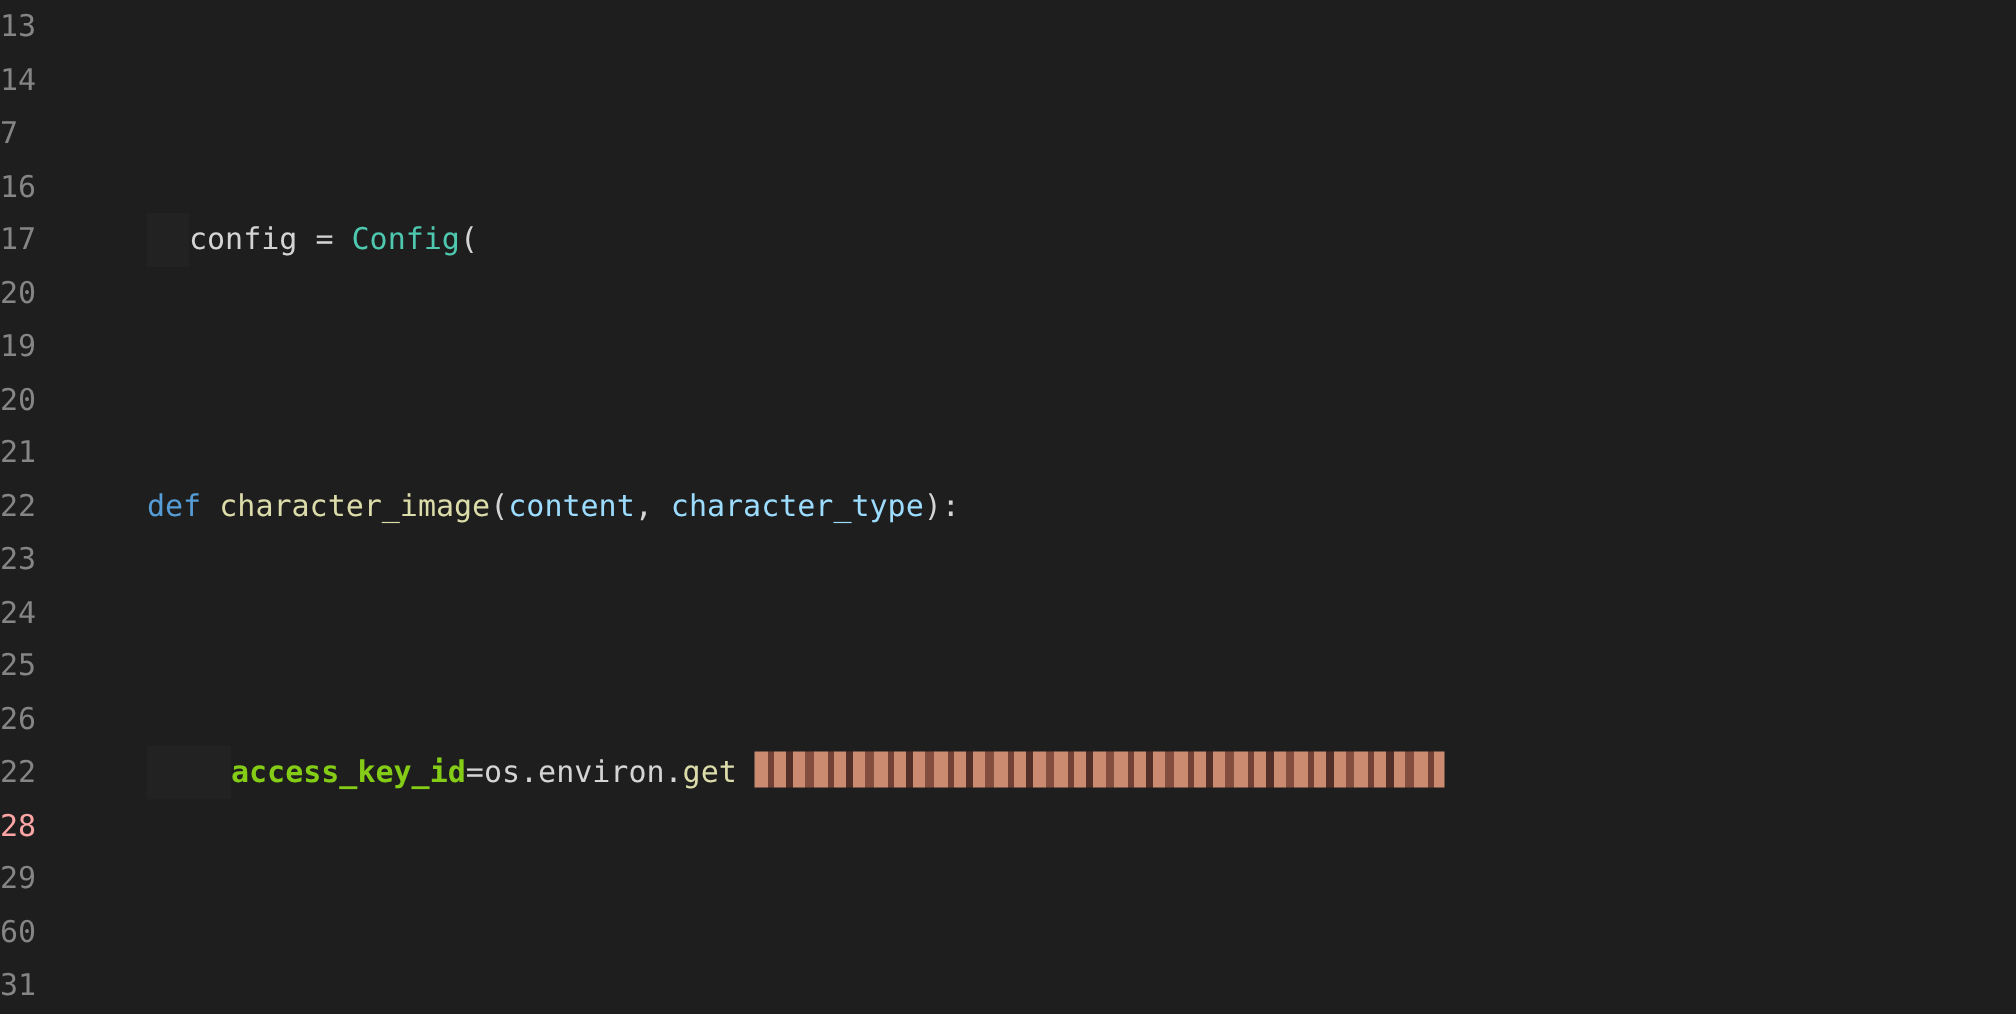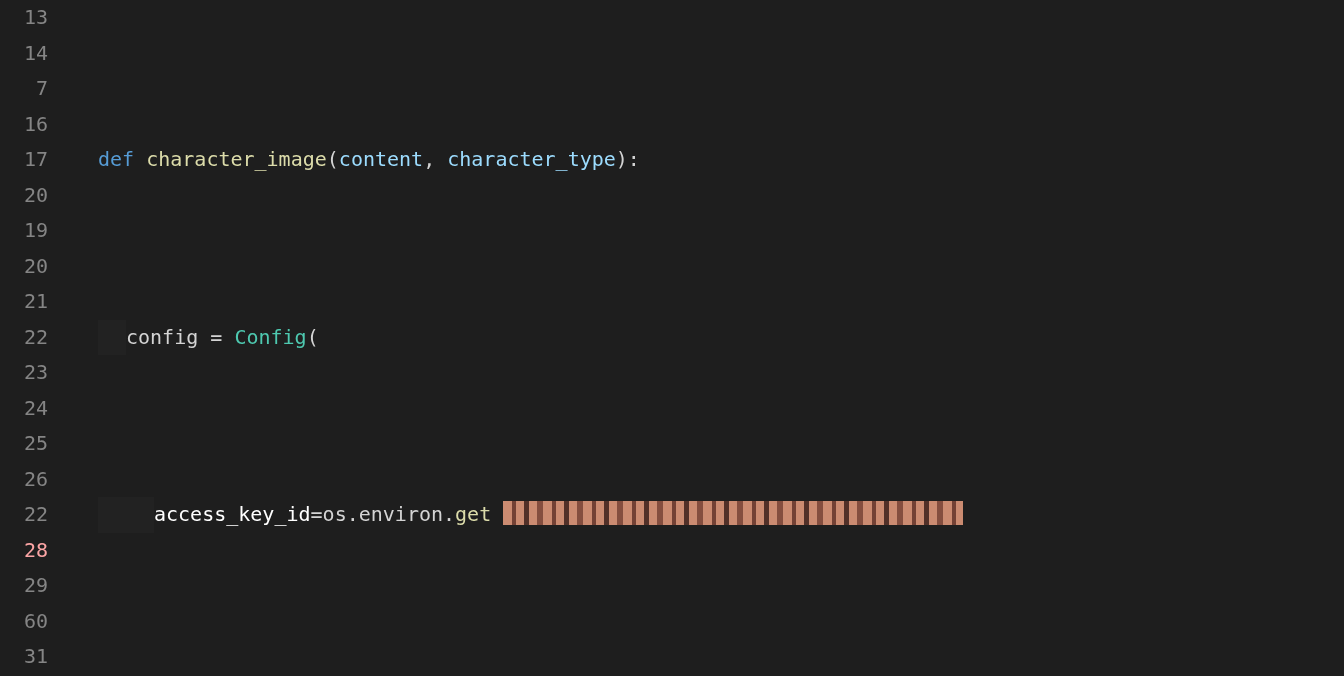--- a/index.html
+++ b/index.html
@@ -13,21 +13,20 @@
     height: 676px;
   }
   .editor {
     display: flex;
     width: 100%;
     height: 100%;
   }
   .gutter {
     width: 70px;
     flex-shrink: 0;
-    text-align: right;
     padding-right: 22px;
     color: #858585;
     user-select: none;
     background: #1e1e1e;
   }
   .gutter div { }
   .code {
     flex: 1;
     background: #1e1e1e;
     color: #d4d4d4;
@@ -47,21 +46,21 @@
     vertical-align: top;
   }
   .dg.half { width: 28px; }
   .dg.shade { background: rgba(255,255,255,0.02); }
 
   
   .kw   { color: #569cd6; }     
   .fn   { color: #dcdcaa; }     
   .param{ color: #9cdcfe; }     
   .cls  { color: #4ec9b0; }     
-  .prop { color: #ffffff; }
+  .prop { color: #84cc16; font-weight: bold; }
   .punc { color: #d4d4d4; }
   .op   { color: #d4d4d4; }
   .default { color: #d4d4d4; }
 
   .codecontent { position: relative; z-index: 2; }
 
   
   .redact {
     display: inline-block;
     height: 24px;
@@ -97,24 +96,24 @@
     <div>22</div>
     <div style="color:#fca5a5">28</div>
     <div>29</div>
     <div>60</div>
     <div>31</div>
   </div>
 
   <div class="code">
 
     
-    <div class="line"><span class="codecontent"><span class="half dg"></span><span class="kw">def</span> <span class="fn">character_image</span><span class="punc">(</span><span class="param">content</span><span class="punc">, </span><span class="param">character_type</span><span class="punc">):</span></span></div>
+    <div class="line"><span class="codecontent"><span class="dg half"></span><span class="dg half shade"></span><span class="default">config</span><span class="op"> = </span><span class="cls">Config</span><span class="punc">(</span></span></div>
 
     
-    <div class="line"><span class="codecontent"><span class="dg half"></span><span class="dg half shade"></span><span class="default">config</span><span class="op"> = </span><span class="cls">Config</span><span class="punc">(</span></span></div>
+    <div class="line"><span class="codecontent"><span class="half dg"></span><span class="kw">def</span> <span class="fn">character_image</span><span class="punc">(</span><span class="param">content</span><span class="punc">, </span><span class="param">character_type</span><span class="punc">):</span></span></div>
 
     
     <div class="line"><span class="codecontent"><span class="dg half"></span><span class="dg half shade"></span><span class="dg half shade"></span><span class="prop">access_key_id</span><span class="op">=</span><span class="default">os</span><span class="punc">.</span><span class="default">environ</span><span class="punc">.</span><span class="fn">get</span> <span class="redact r1"></span></span></div>
 
     
     <div class="line"></div>
 
     
     
 

